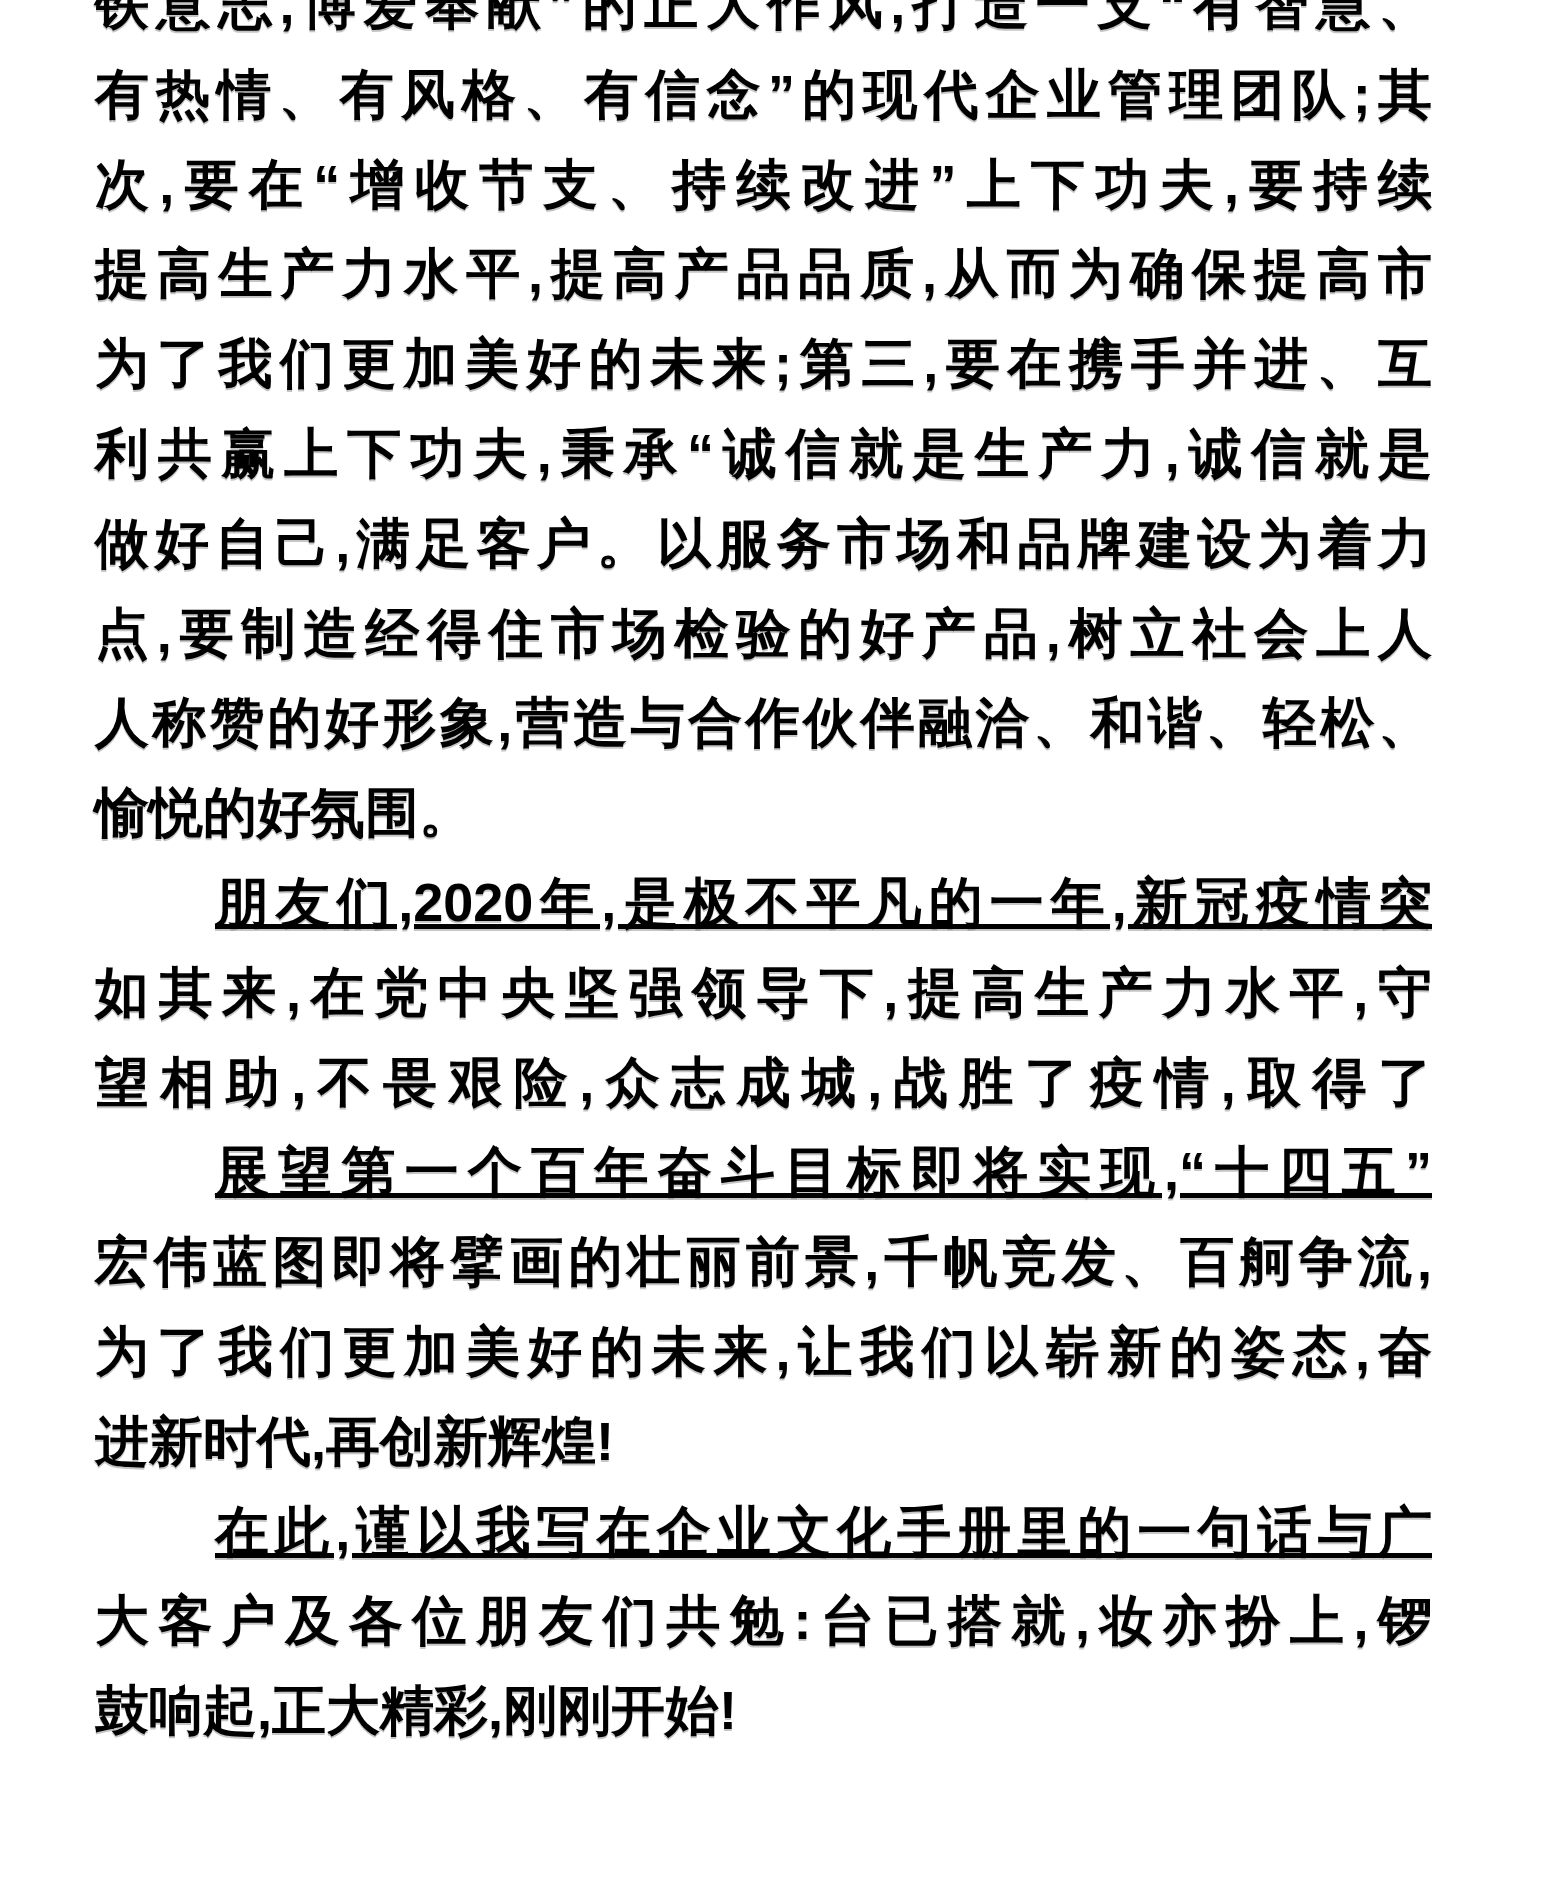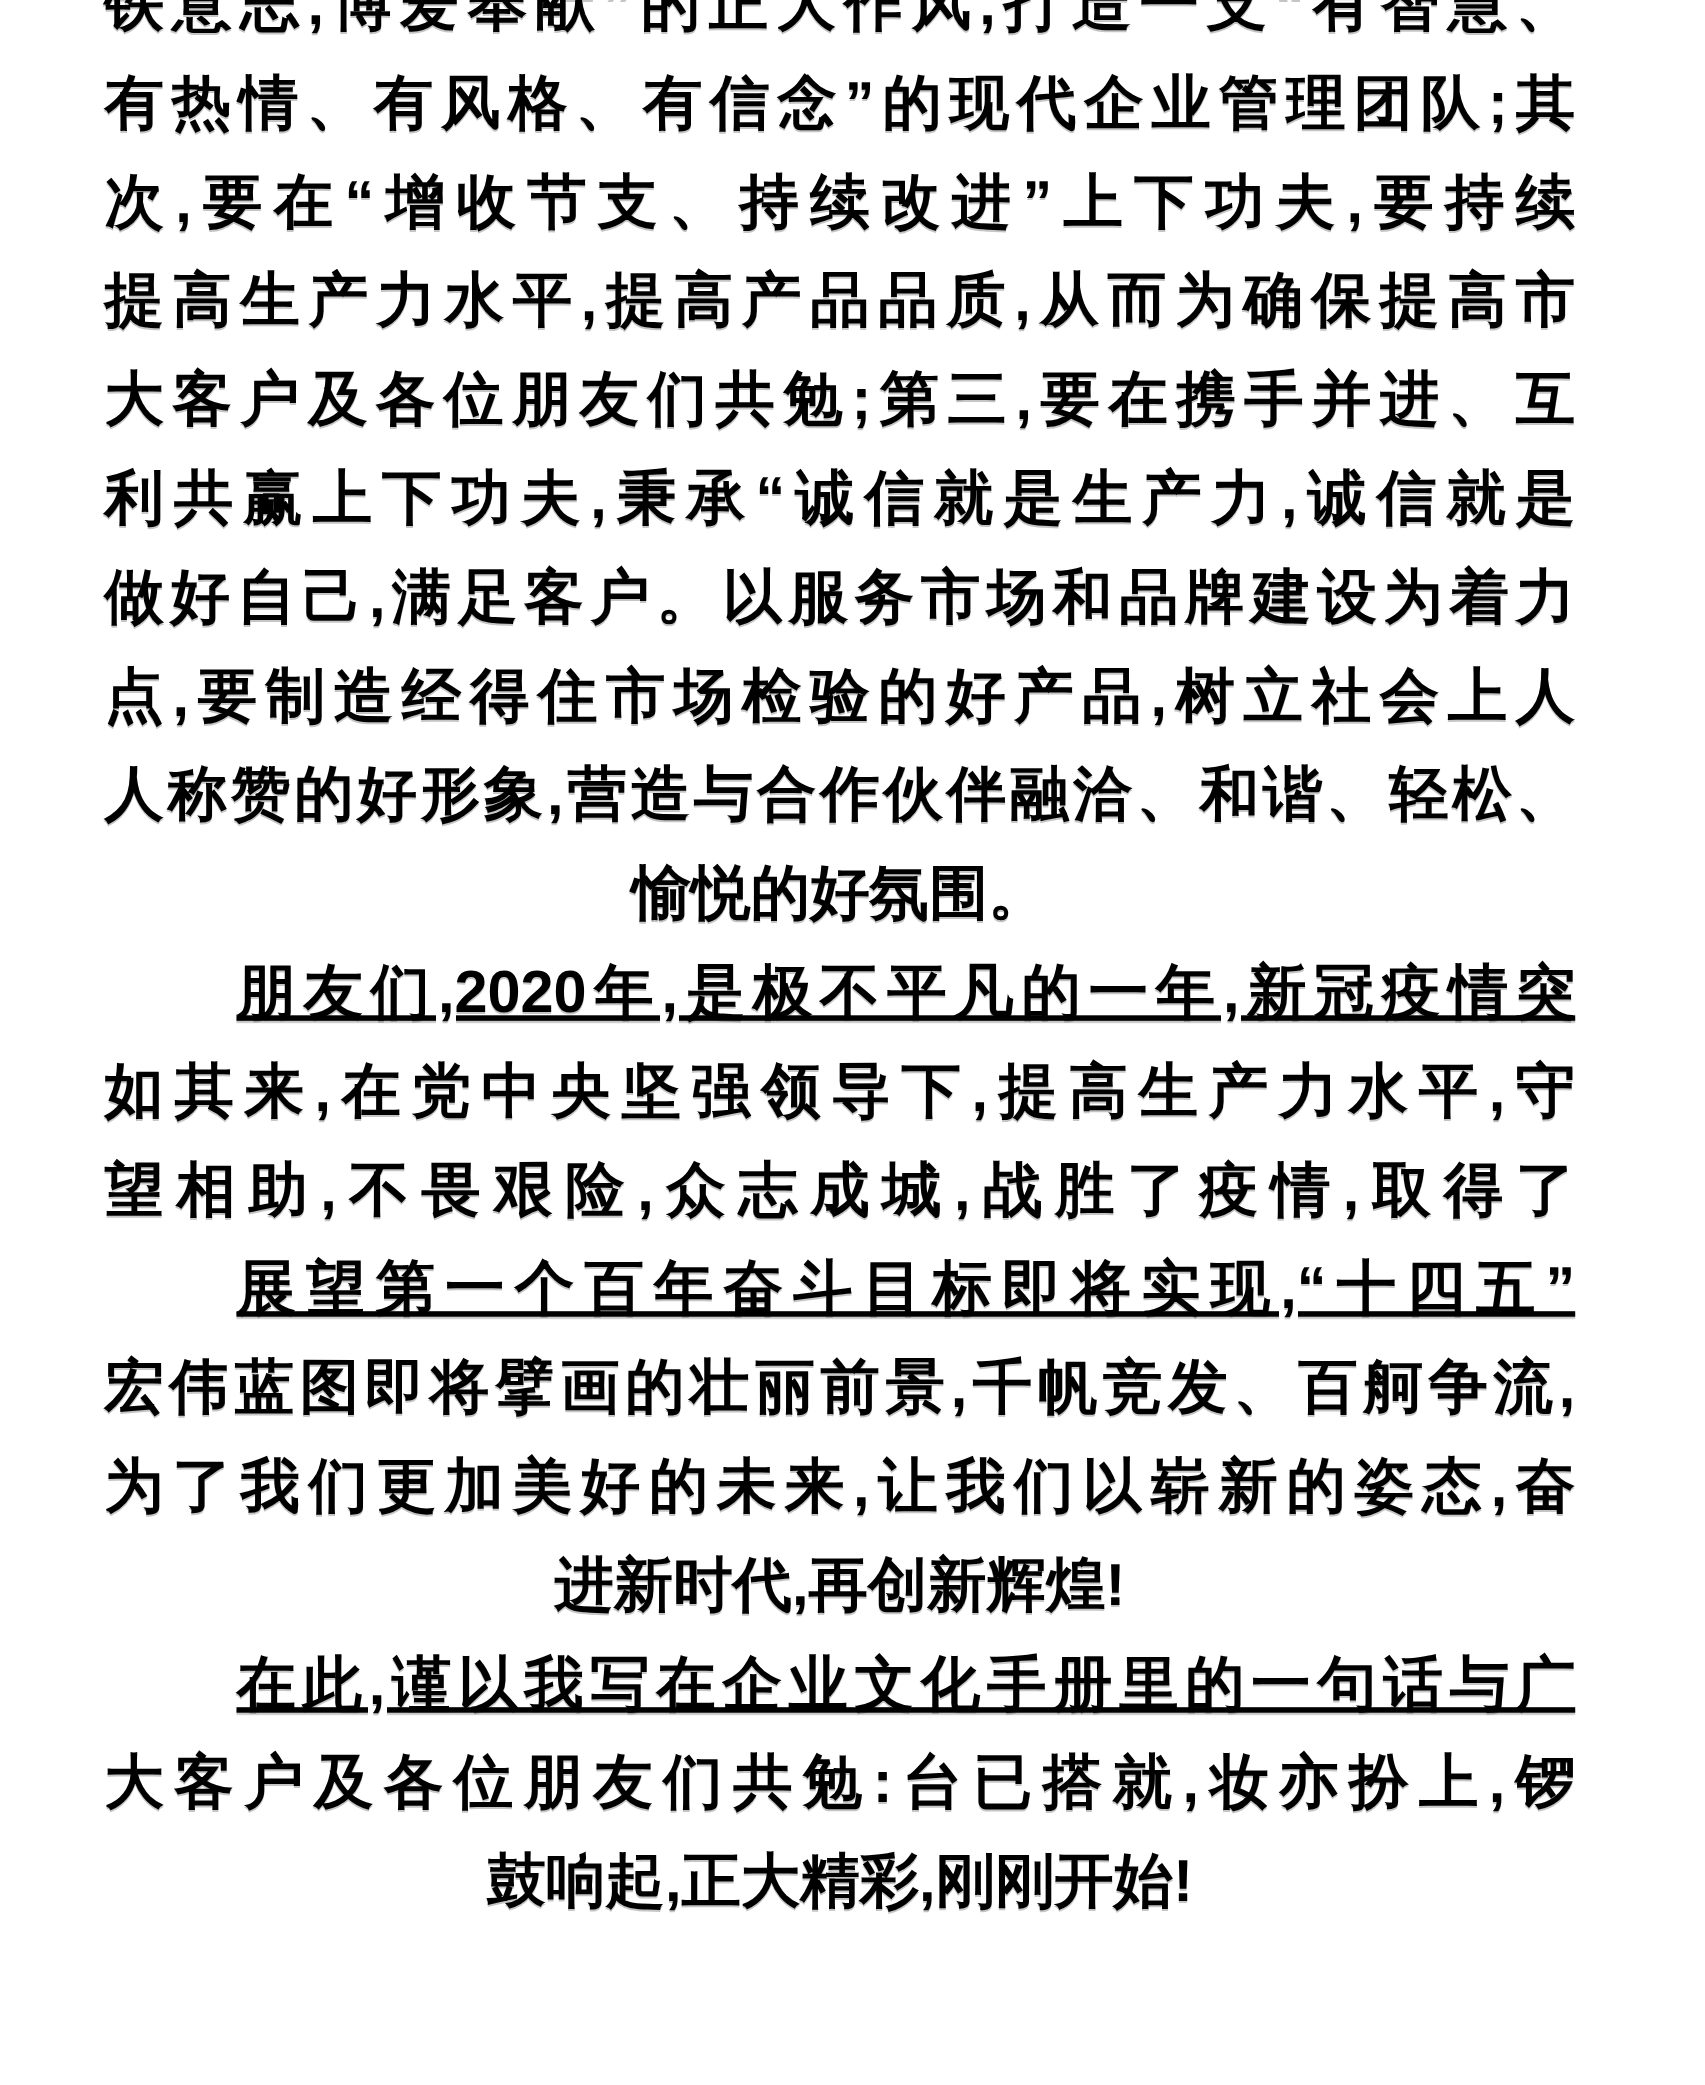--- a/index.html
+++ b/index.html
@@ -24,42 +24,42 @@
     width: 1337px;
   }
   .line {
     font-family: "Liberation Sans", sans-serif;
     font-weight: 700;
     font-size: 54px;
     line-height: 89.8px;
     height: 89.8px;
     color: #000000;
     text-shadow: 0 2px 0 rgba(90,90,90,0.35);
-    text-align: center;
+    text-align: left;
     overflow: visible;
   }
   .line.fill {
     text-align: justify;
     text-align-last: justify;
   }
   .line.indent {
     text-indent: 120px;
     text-decoration: underline;
   }
 </style>
 </head>
 <body>
 
 <div class="page">
   <div class="text-block" id="text-block">
       <div class="line fill">铁意志,博爱奉献”的正大作风,打造一支“有智慧、</div>
       <div class="line fill">有热情、有风格、有信念”的现代企业管理团队;其</div>
       <div class="line fill">次,要在“增收节支、持续改进”上下功夫,要持续</div>
       <div class="line fill">提高生产力水平,提高产品品质,从而为确保提高市</div>
-      <div class="line fill">大客户及各位朋友们共勉;第三,要在携手并进、互</div>
+      <div class="line fill">为了我们更加美好的未来;第三,要在携手并进、互</div>
       <div class="line fill">利共赢上下功夫,秉承“诚信就是生产力,诚信就是</div>
       <div class="line fill">做好自己,满足客户。以服务市场和品牌建设为着力</div>
       <div class="line fill">点,要制造经得住市场检验的好产品,树立社会上人</div>
       <div class="line fill">人称赞的好形象,营造与合作伙伴融洽、和谐、轻松、</div>
       <div class="line">愉悦的好氛围。</div>
       <div class="line fill indent">朋友们,2020年,是极不平凡的一年,新冠疫情突</div>
       <div class="line fill">如其来,在党中央坚强领导下,提高生产力水平,守</div>
       <div class="line fill">望相助,不畏艰险,众志成城,战胜了疫情,取得了</div>
       <div class="line fill indent">展望第一个百年奋斗目标即将实现,“十四五”</div>
       <div class="line fill">宏伟蓝图即将擘画的壮丽前景,千帆竞发、百舸争流,</div>

